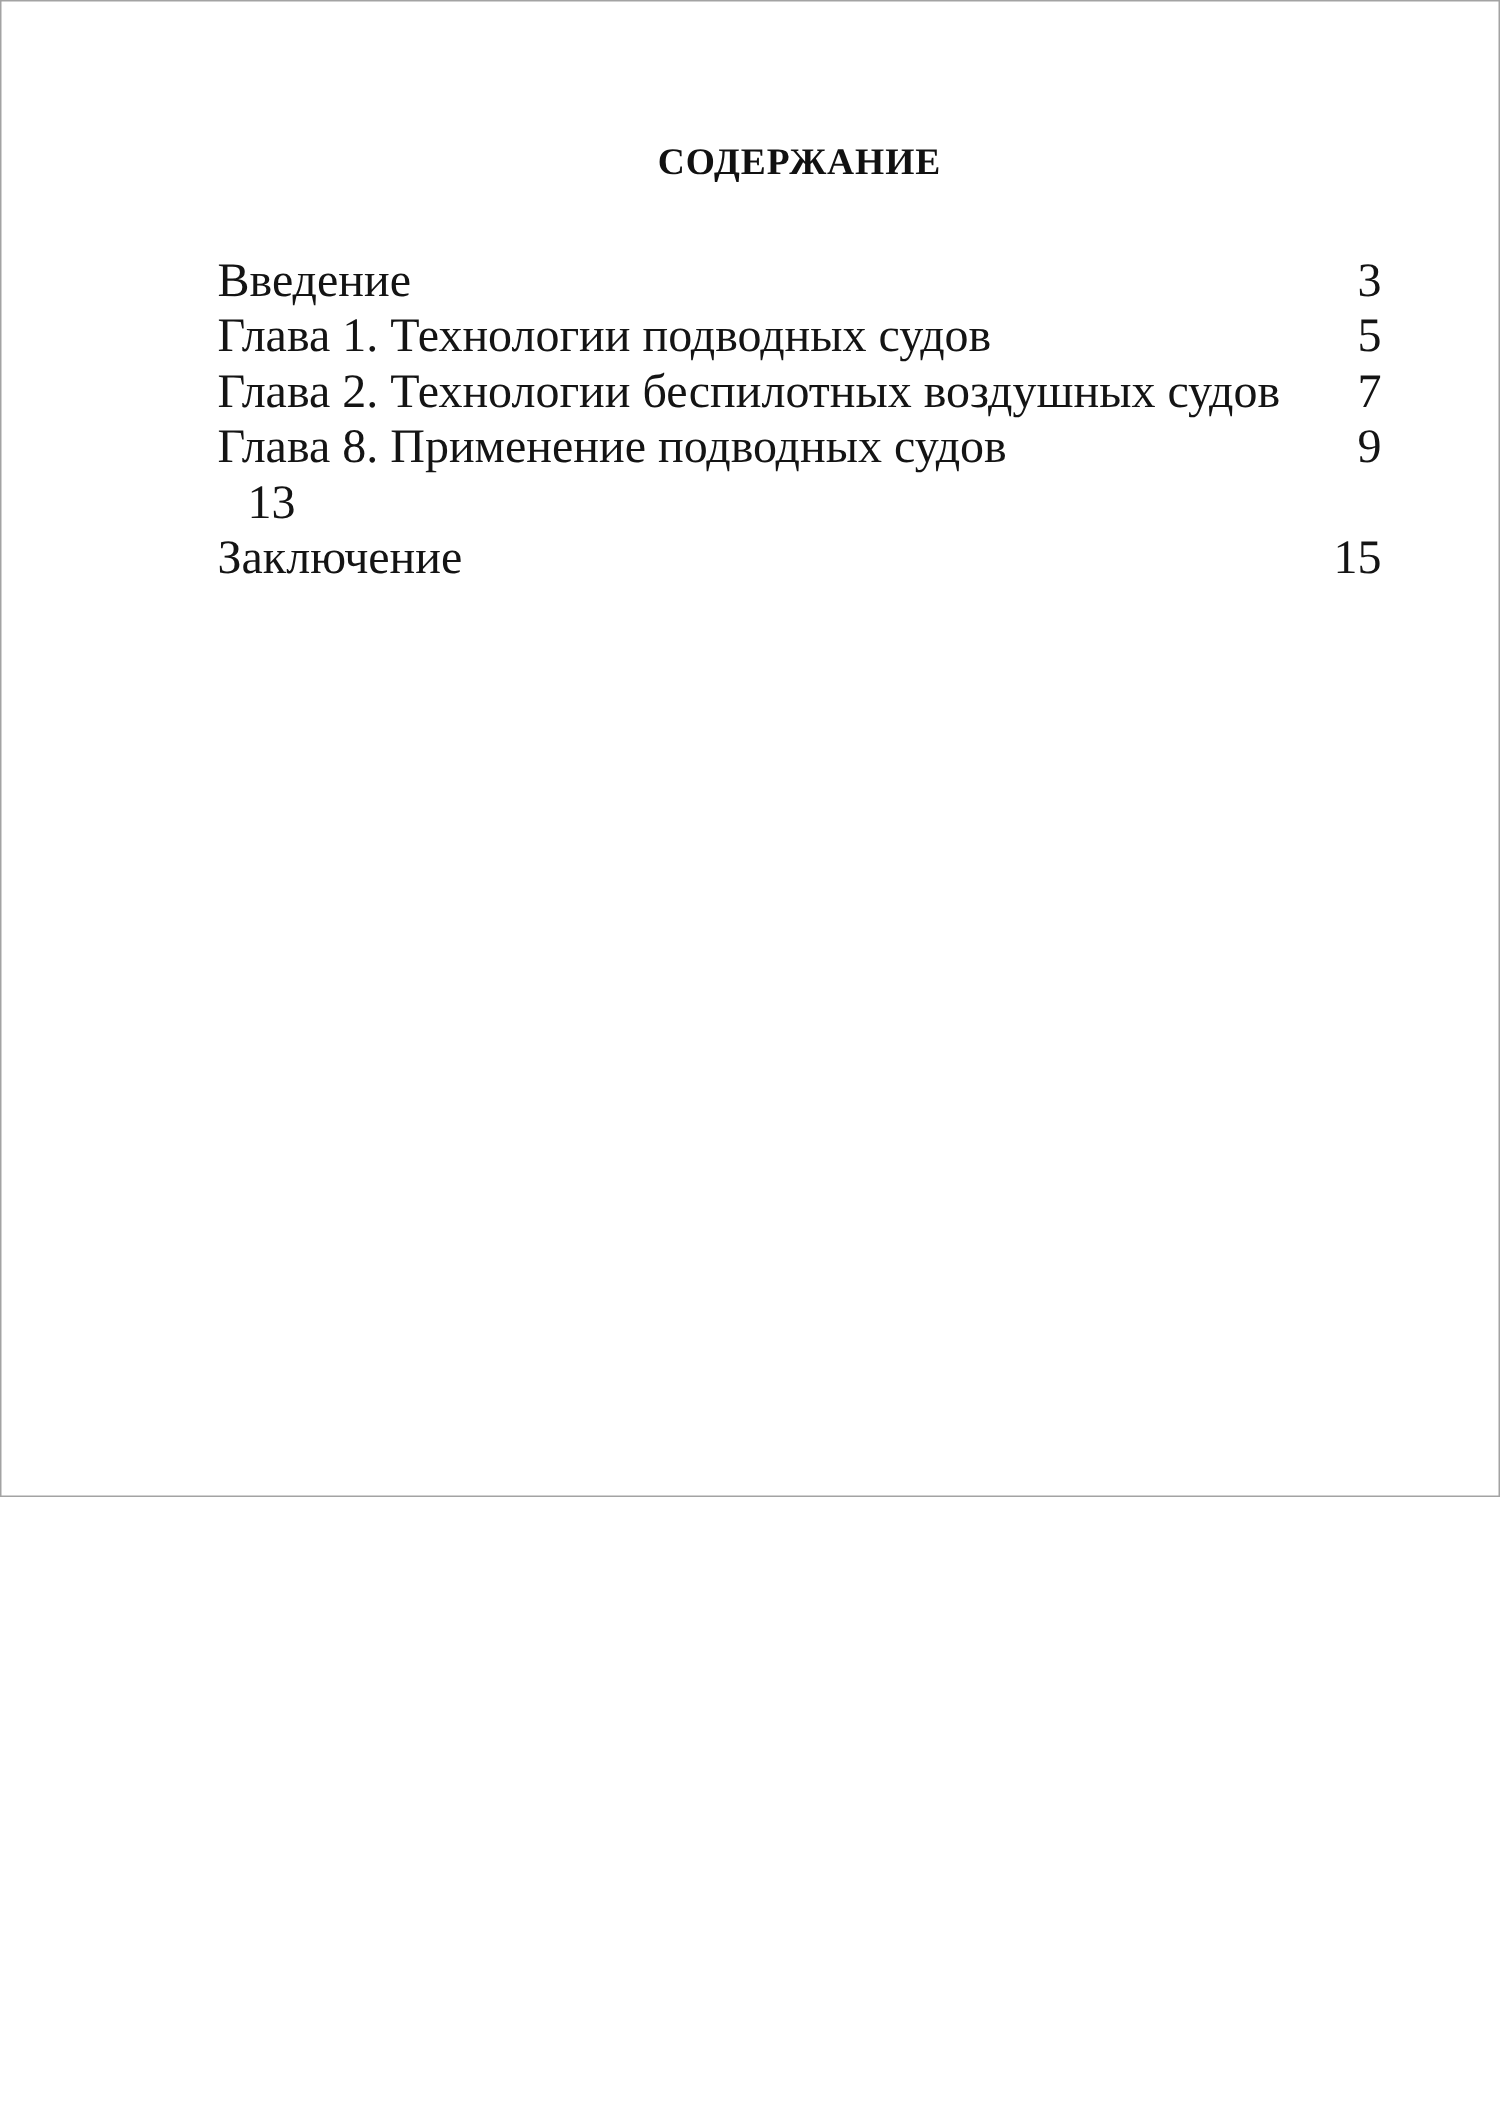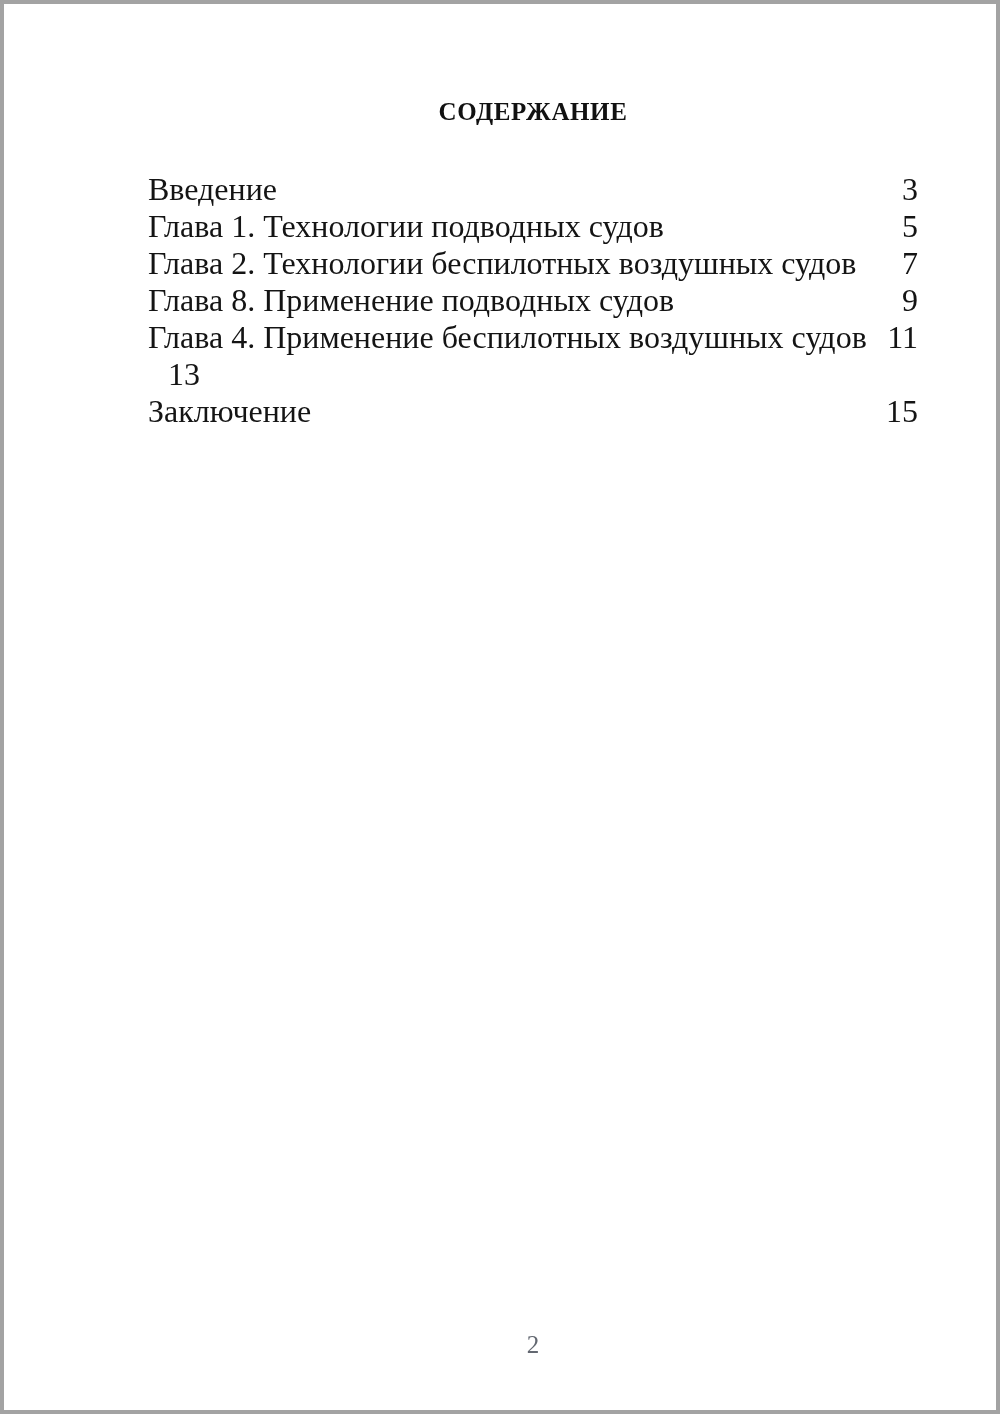--- a/index.html
+++ b/index.html
@@ -4,24 +4,24 @@
 <title>СОДЕРЖАНИЕ</title>
 <style>
   html, body {
     margin: 0;
     padding: 0;
     background: #ffffff;
   }
   .page {
     position: relative;
     width: 1000px;
-    height: 1414px;
+    height: 998px;
     margin: 0 auto;
     background: #ffffff;
-    border: 4px solid #a3a3a3;
+    border: 1px solid #a3a3a3;
     box-sizing: border-box;
     font-family: "Liberation Serif", "DejaVu Serif", serif;
     color: #141414;
     overflow: hidden;
   }
   
   .content {
     position: absolute;
     left: 144px;
     right: 78px;
@@ -84,24 +84,20 @@
         </li>
         <li class="toc-row">
           <span class="toc-label">Глава 2. Технологии беспилотных воздушных судов</span>
           <span class="toc-page">7</span>
         </li>
         <li class="toc-row">
           <span class="toc-label">Глава 8. Применение подводных судов</span>
           <span class="toc-page">9</span>
         </li>
         <li class="toc-row">
-          <span class="toc-label">Глава 4. Применение беспилотных воздушных судов</span>
-          <span class="toc-page">11</span>
-        </li>
-        <li class="toc-row">
           <span class="toc-page">13</span>
         </li>
         <li class="toc-row">
           <span class="toc-label">Заключение</span>
           <span class="toc-page">15</span>
         </li>
       </ul>
   </div>
   <div class="footer">
     <span>2</span>

